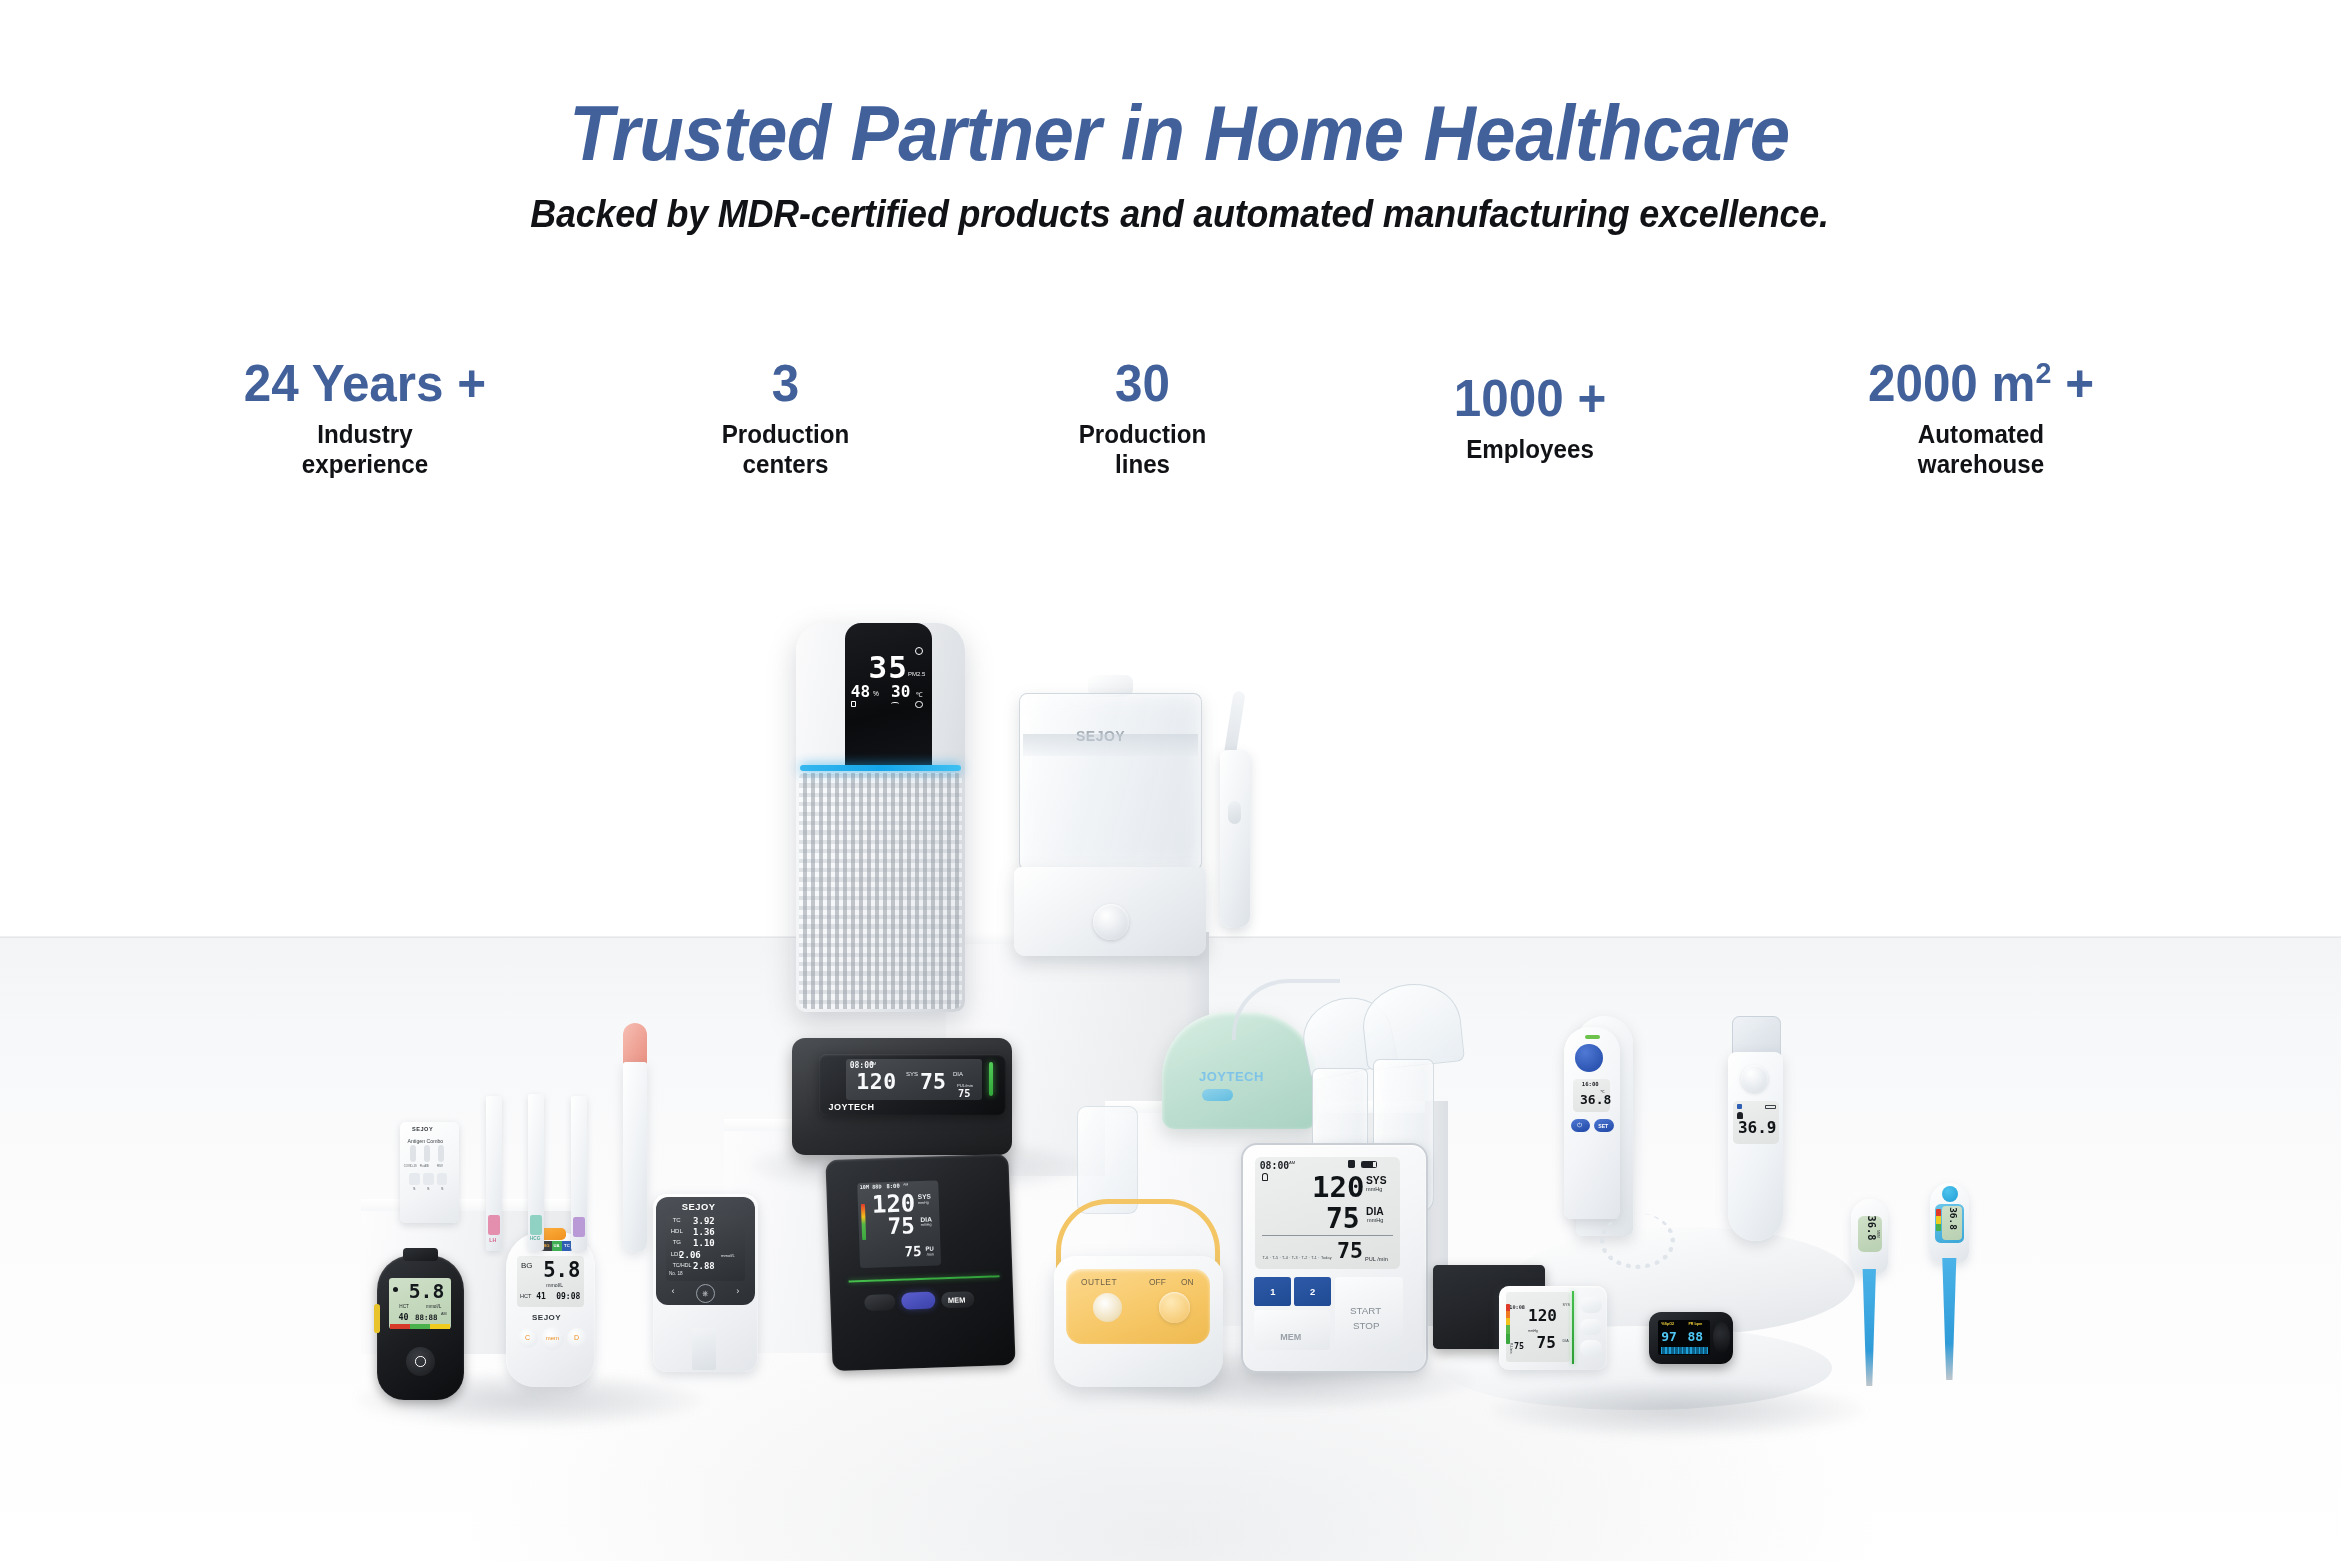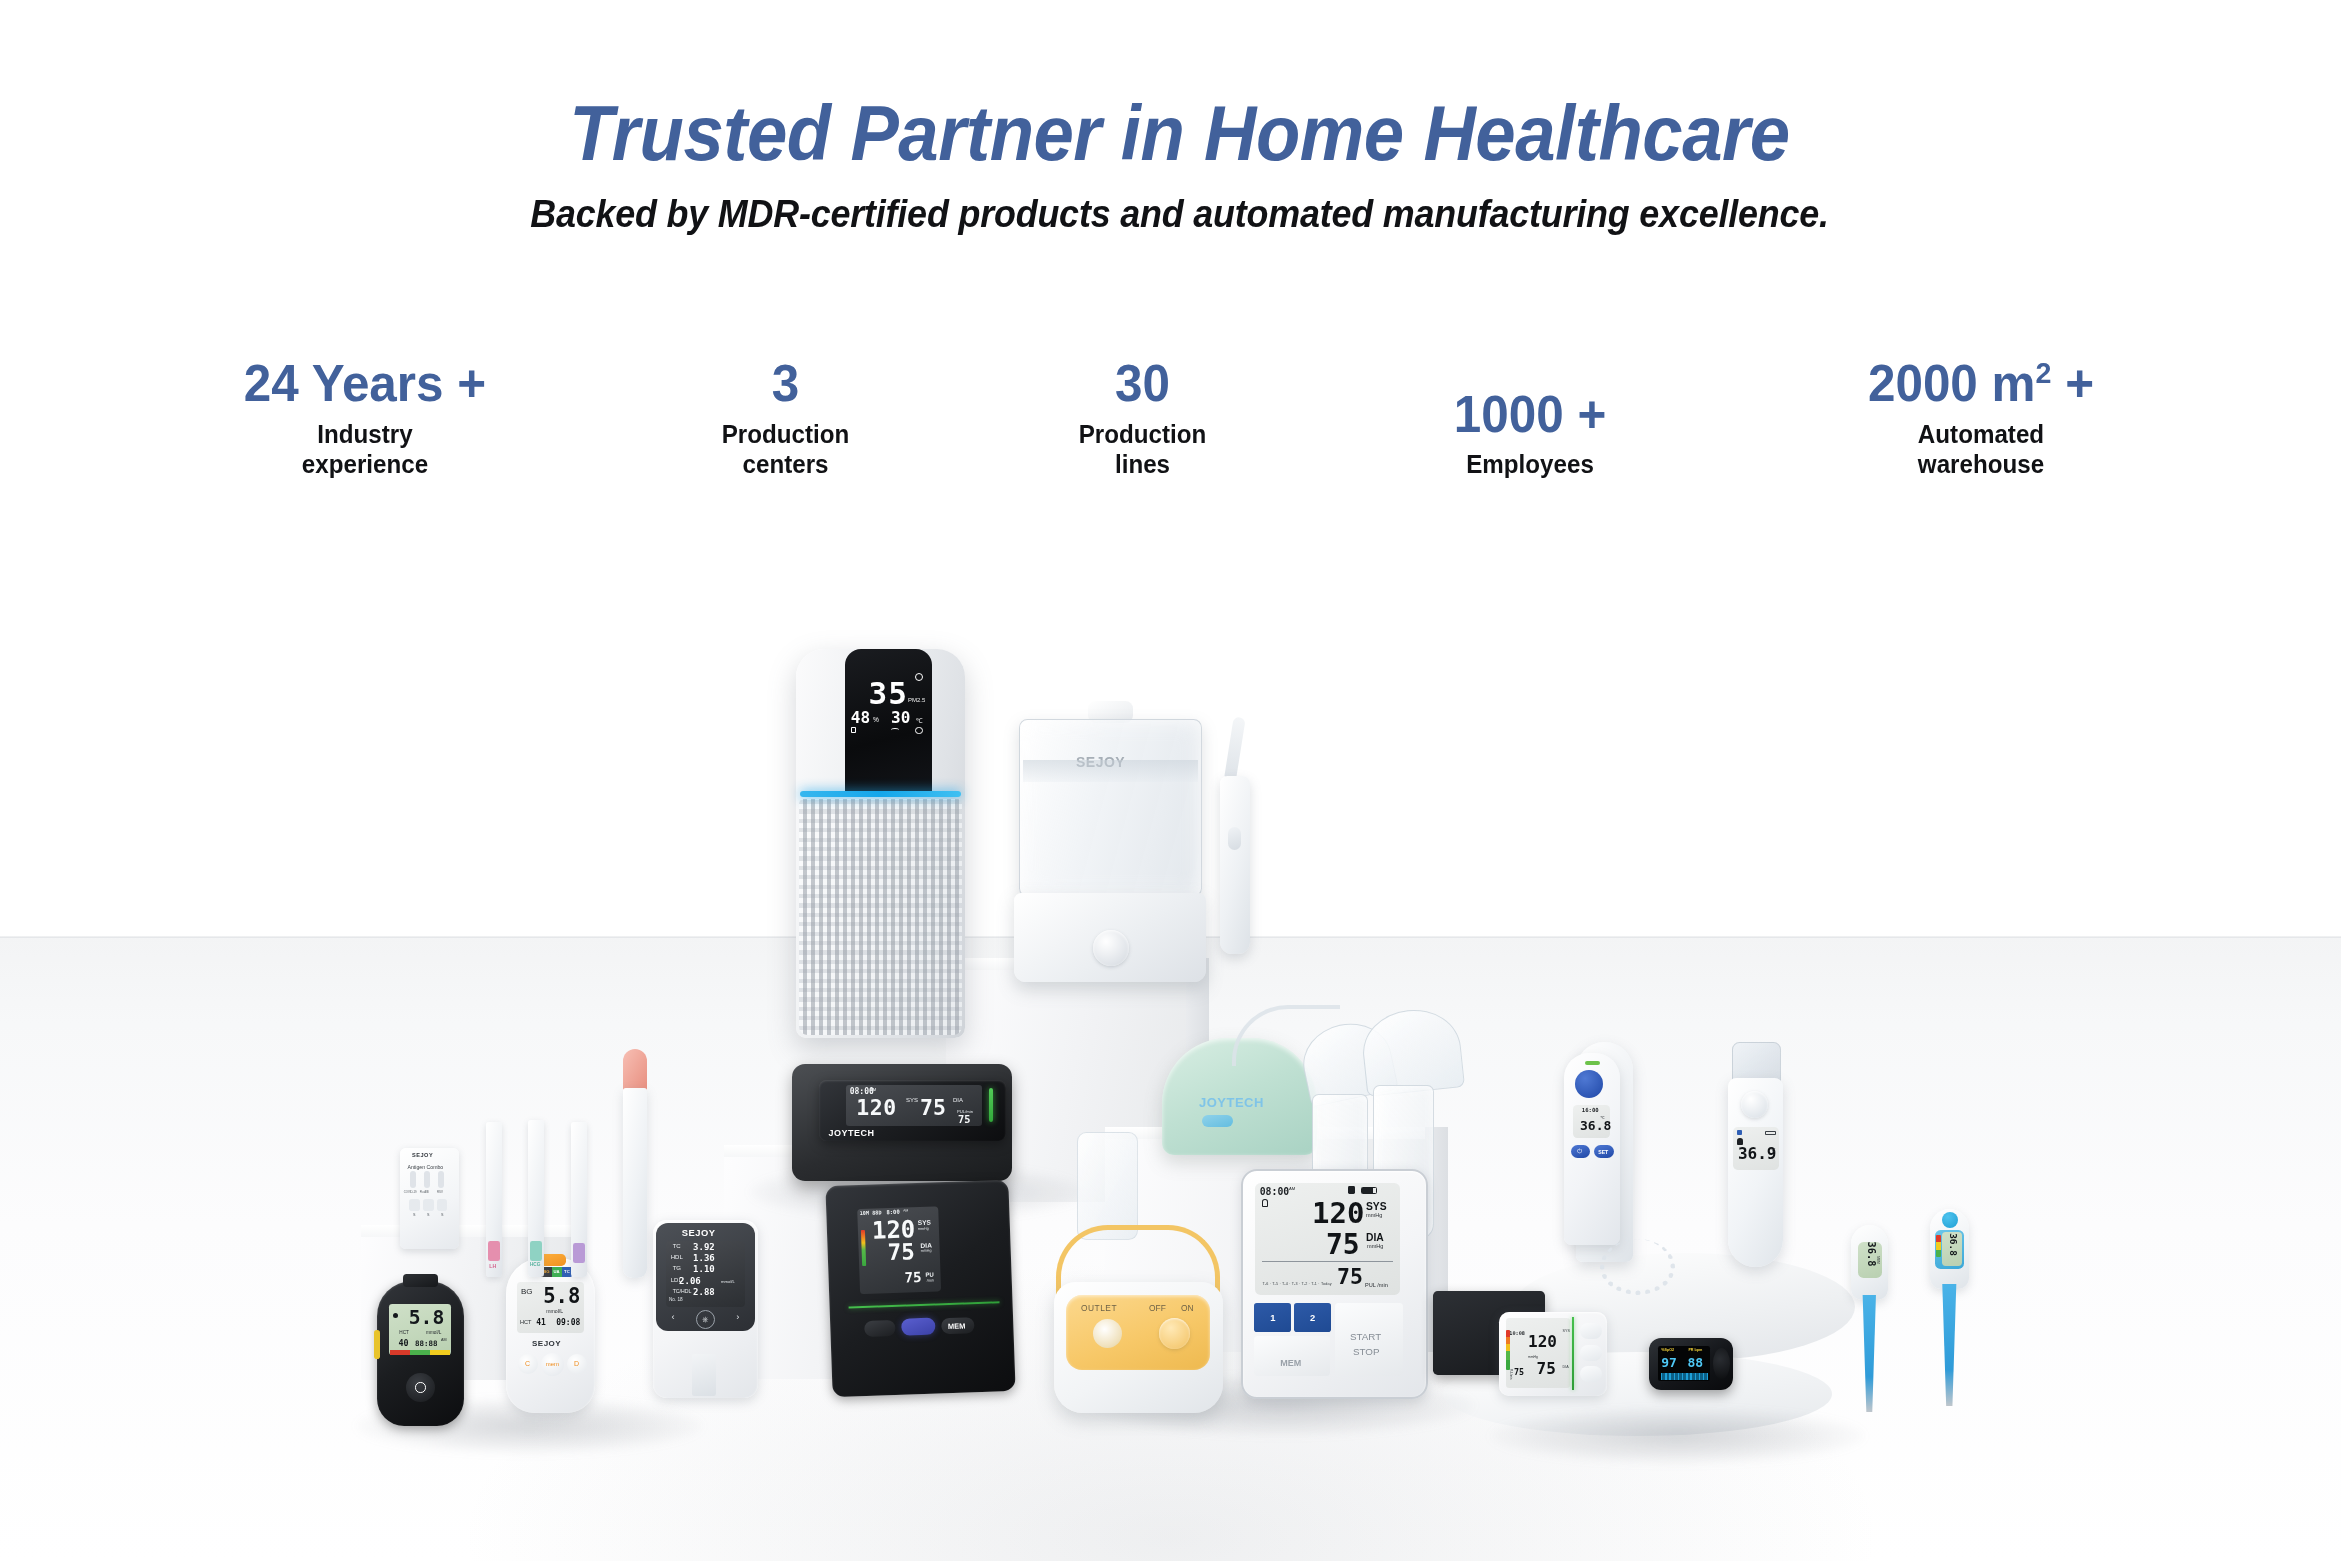--- a/index.html
+++ b/index.html
@@ -35,37 +35,37 @@
   }
   #subtitle {
     margin-top:18px; font-size:39px; font-weight:bold; font-style:italic;
     color:#111215; letter-spacing:-0.2px;
     transform:scaleX(.92); transform-origin:center;
   }
 
   
   #stats {
     position:absolute; top:356px; left:201px; width:1944px;
-    display:flex; align-items:flex-end; justify-content:space-between; z-index:40;
+    display:flex; align-items:center; justify-content:space-between; z-index:40;
   }
   .stat { text-align:center; }
   .stat-value {
     font-size:52px; font-weight:bold; color:#42619B;
     line-height:1.06; white-space:nowrap; transform:scaleX(.95);
   }
   .stat-value sup { font-size:.58em; vertical-align:super; }
   .stat-label {
     margin-top:7.5px; font-size:26px; font-weight:bold; color:#111215;
     line-height:1.18; white-space:pre-line; transform:scaleX(.93);
   }
   .s0 { width:328px; } .s1 { width:201px; } .s2 { width:201px; }
   .s3 { width:356px; } .s4 { width:262px; } .s5 { width:328px; }
 
   
-  #scene { position:absolute; inset:0; z-index:20;margin-top:26px; }
+  #scene { position:absolute; inset:0; z-index:20; }
   .obj { position:absolute; }
 
   
   .ped { position:absolute; background:linear-gradient(100deg,#fdfdfe 0%,#f2f3f5 48%,#e6e8ea 100%); }
   .ped-top { position:absolute; left:0; right:0; top:0; height:12px;
     background:linear-gradient(180deg,#ffffff,#f6f7f8); }
   .ped-side { position:absolute; top:0; bottom:0; right:-0.5px; width:22.5px;
     background:linear-gradient(90deg,#e9ebee,#dcdfe3); }
   .shadow {
     position:absolute; border-radius:50%;

